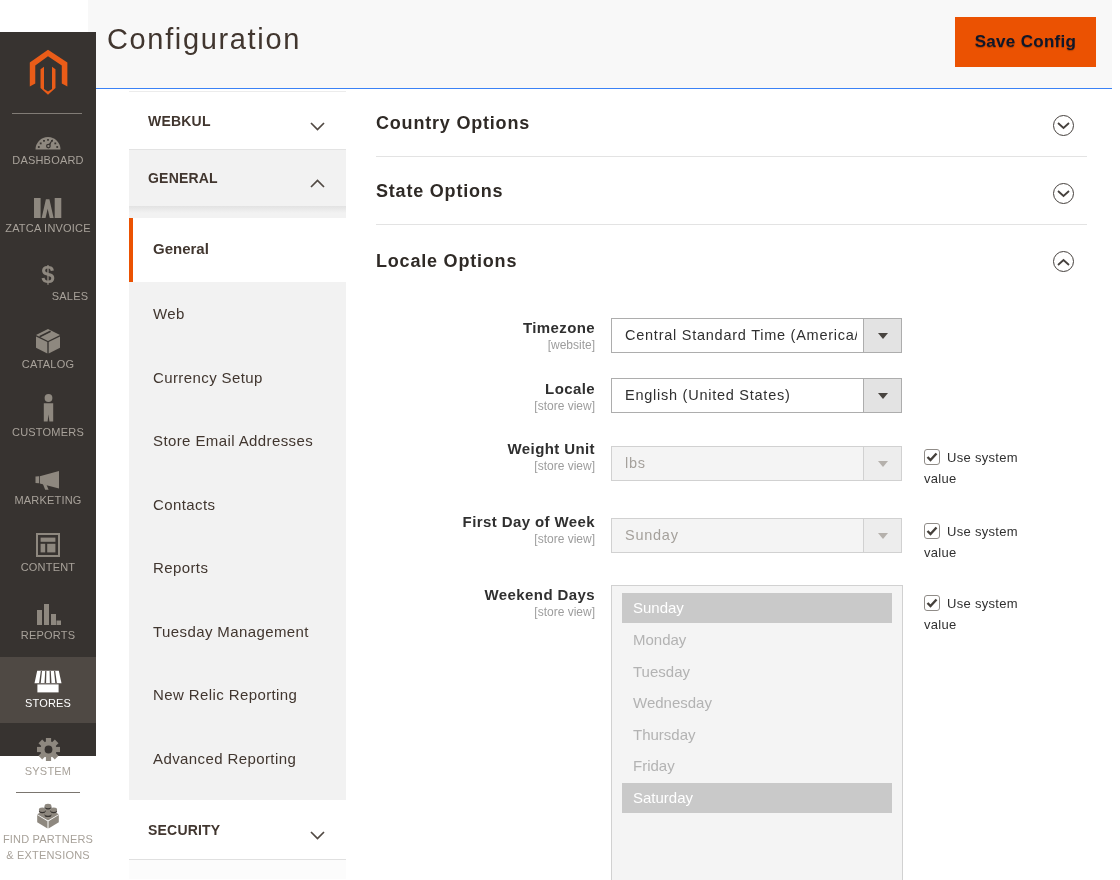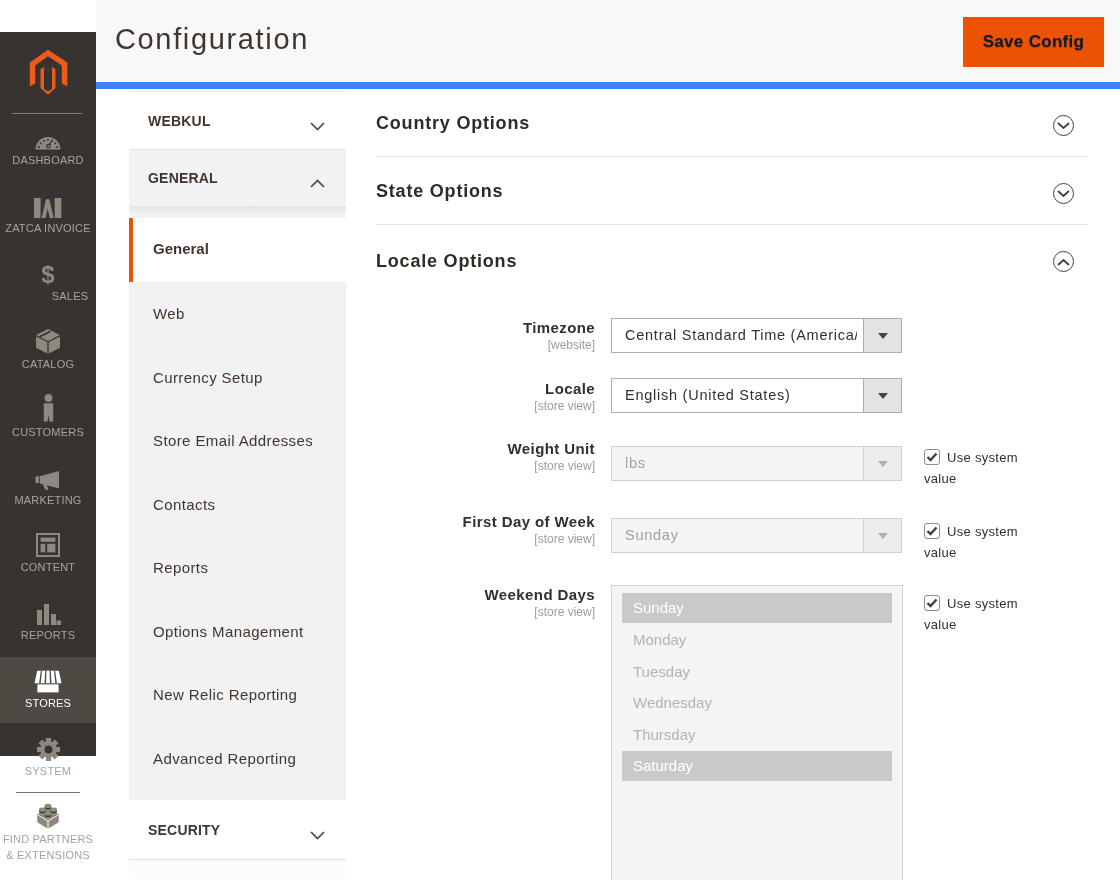--- a/index.html
+++ b/index.html
@@ -14,22 +14,22 @@
   .mitem { position:absolute; left:0; width:96px; height:68px; text-align:center; }
   .mitem .mico { position:absolute; left:0; top:8px; width:96px; height:28px;
     display:flex; align-items:flex-end; justify-content:center; }
   .mitem .mlbl { position:absolute; left:0; top:39px; width:96px; font-size:11px;
     letter-spacing:.2px; color:#a8a29a; line-height:14px; }
   .mitem.active { background:#4f4944; height:66px;padding-left:33px; }
   .mitem.active .mlbl { color:#fff; }
   #mdivider { position:absolute; left:16px; top:760px; width:64px; height:1px; background:#7a756f; }
 
   
-  #header { position:absolute; left:96px; top:0; width:1024px; height:89px;
-    background:#f8f8f8; border-bottom:7px solid #3b82f6; }
+  #header { position:absolute; left:88px; top:0; width:1024px; height:89px;
+    background:#f8f8f8; border-bottom:1px solid #3b82f6; }
   #header h1 { position:absolute; left:19px; top:23px; font-size:29px; font-weight:400;
     color:#41362f; letter-spacing:1.65px; line-height:33px; }
   #savebtn { position:absolute; right:16px; top:17px; width:141px; height:50px;
     background:#eb5202; color:#0f172a; font-weight:700; font-size:17px; text-align:center;
     line-height:50px; letter-spacing:.3px; text-shadow:0 1px 1px rgba(0,0,0,.25); }
 
   
   #cfgnav { position:absolute; left:129px; top:91px; width:217px; }
   .acc-head { position:relative; height:58px; background:#fff; }
   .acc-head .t { position:absolute; left:19px; top:50%; transform:translateY(-50%);
@@ -159,20 +159,21 @@
   <div class="flabel" style="left:380px; top:586px;">
     <div class="l1">Weekend Days</div>
       <div class="l2">[store view]</div>
   </div>
   <div id="multi">
     <div class="opt selected">Sunday</div>
     <div class="opt">Monday</div>
     <div class="opt">Tuesday</div>
     <div class="opt">Wednesday</div>
     <div class="opt">Thursday</div>
+    <div class="opt">Friday</div>
     <div class="opt selected">Saturday</div>
   </div>
   <div class="usv" style="top:593px;"><span class="cb"><svg width="16" height="16" viewBox="0 0 16 16">
           <rect x="0.5" y="0.5" width="15" height="15" rx="2.5" fill="#fff" stroke="#908c88"></rect>
           <path d="M3.5 8 L6.5 11 L12.5 4.5" fill="none" stroke="#45403b" stroke-width="2.4"></path>
         </svg></span>Use system value</div>
 
   <div id="cfgnav">
     <div class="acc-head" style="border-top:1px solid #ececec;">
       <span class="t">WEBKUL</span>
@@ -186,21 +187,21 @@
             <path d="M1 8 L7.5 1.5 L14 8" fill="none" stroke="#514943" stroke-width="1.7"></path>
           </svg></span>
     </div>
     <div id="acc-body">
       <div id="item-active">General</div>
       <div class="nav-item">Web</div>
       <div class="nav-item">Currency Setup</div>
       <div class="nav-item">Store Email Addresses</div>
       <div class="nav-item">Contacts</div>
       <div class="nav-item">Reports</div>
-      <div class="nav-item">Options Management</div>
+      <div class="nav-item">Tuesday Management</div>
       <div class="nav-item">New Relic Reporting</div>
       <div class="nav-item">Advanced Reporting</div>
     </div>
     <div class="acc-head" id="acc-security">
       <span class="t">SECURITY</span>
       <span class="chev"><svg width="15" height="9" viewBox="0 0 15 9">
             <path d="M1 1 L7.5 7.5 L14 1" fill="none" stroke="#514943" stroke-width="1.7"></path>
           </svg></span>
     </div>
     <div id="acc-last"></div>

